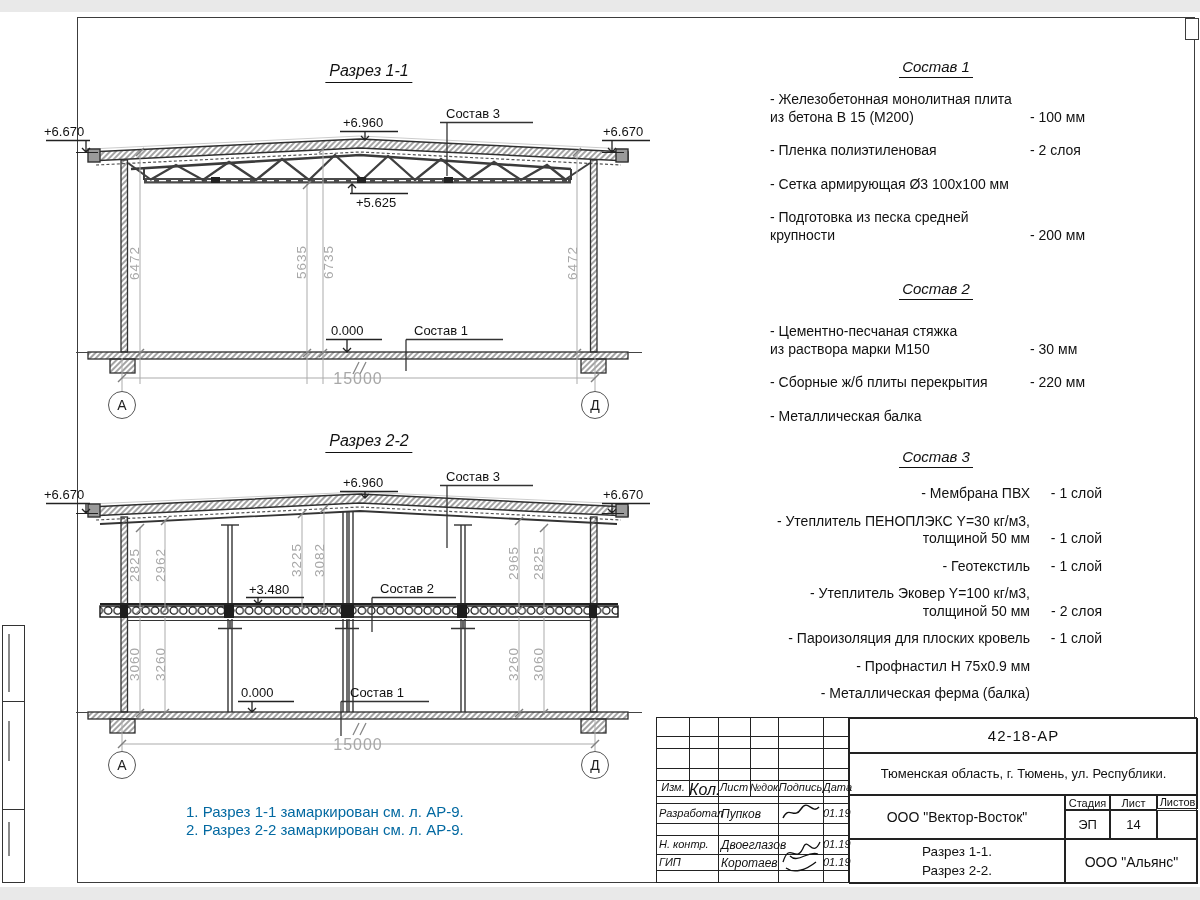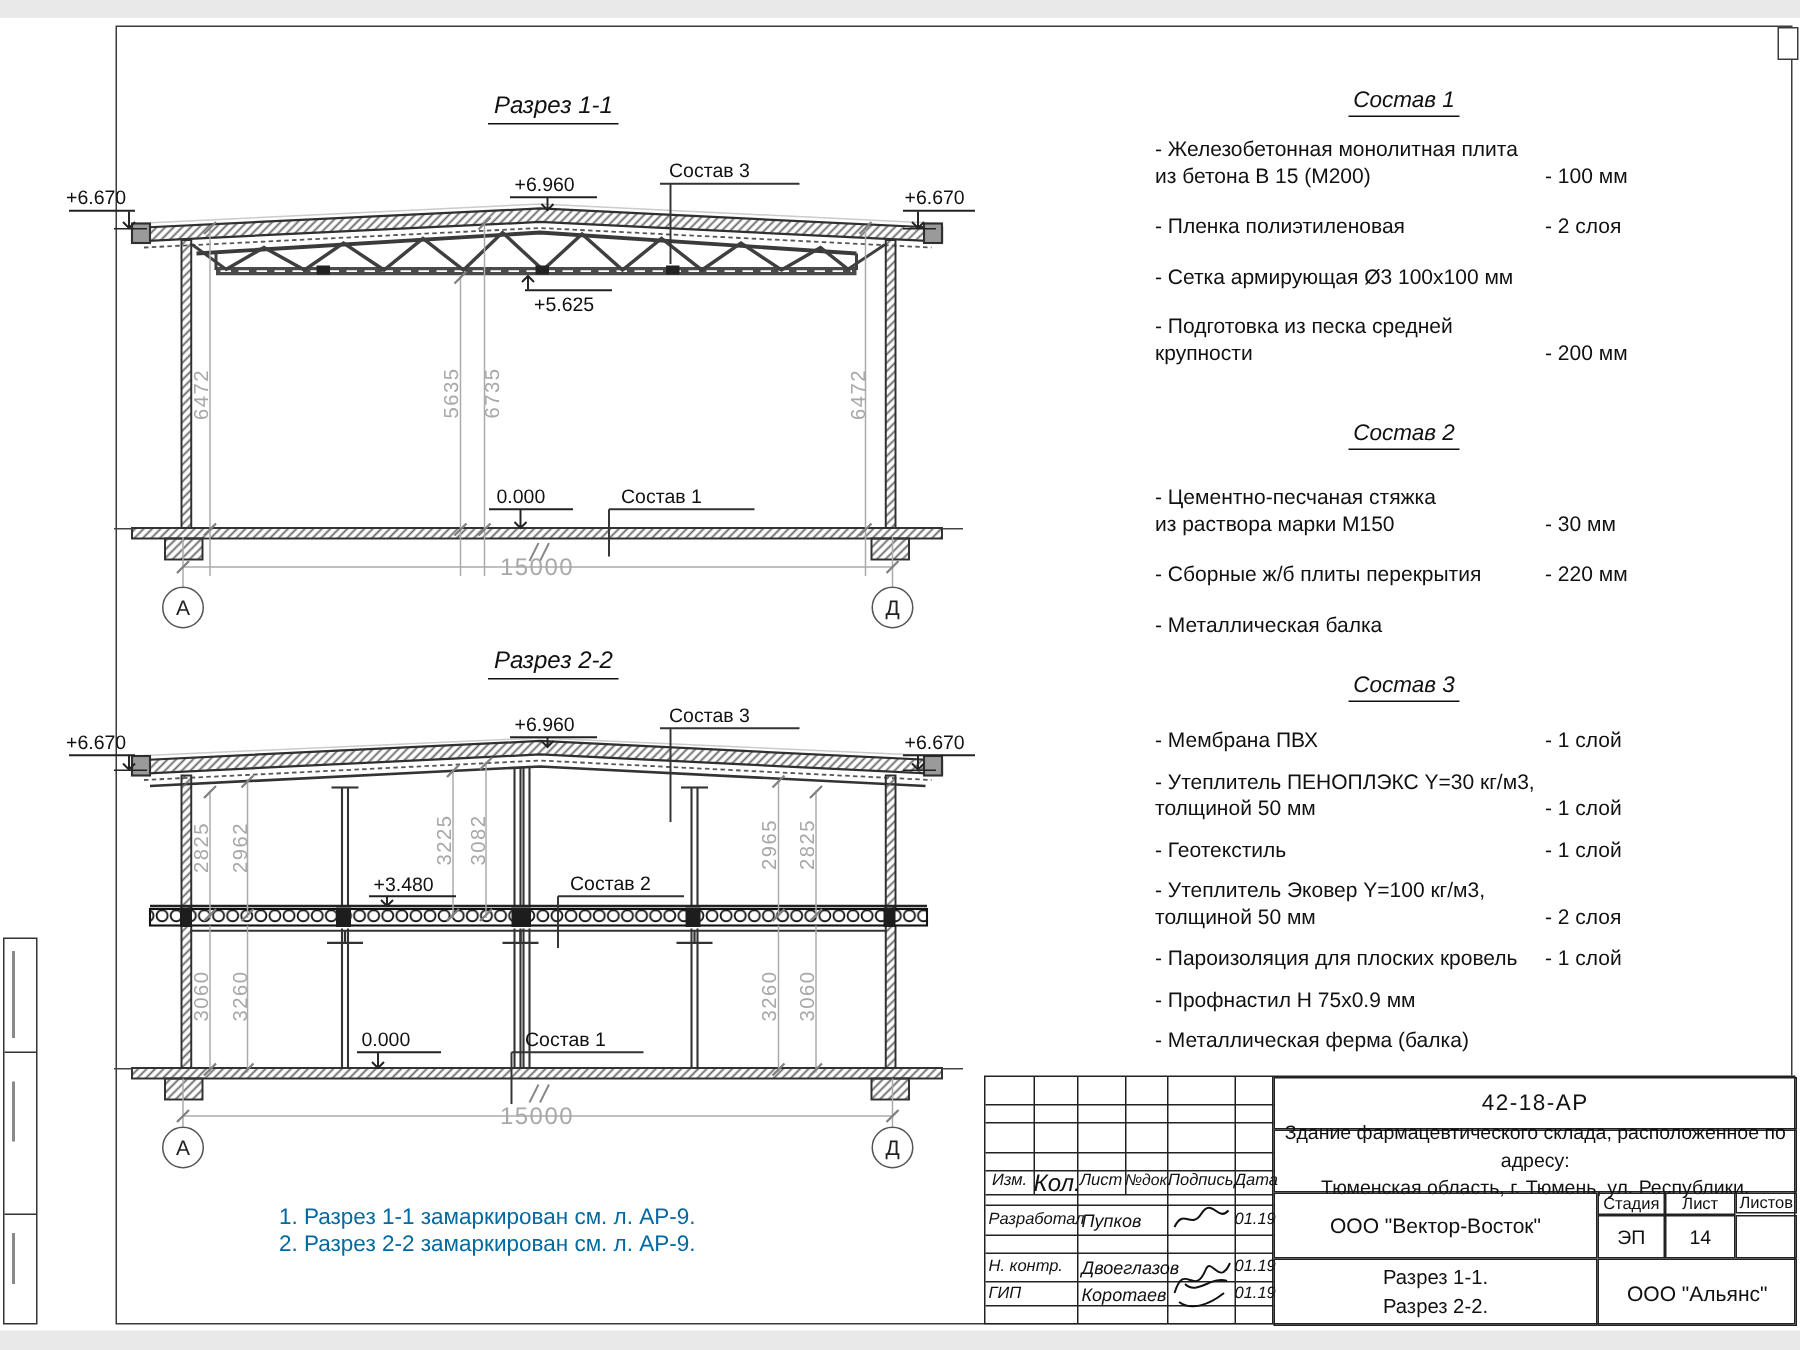--- a/index.html
+++ b/index.html
@@ -26,21 +26,21 @@
         transform:translateX(-50%);letter-spacing:1px;}
   .axis{position:absolute;z-index:2;width:28px;height:28px;border:1.3px solid #555;
         border-radius:50%;box-sizing:border-box;background:#fff;display:flex;
         align-items:center;justify-content:center;font-size:14px;color:#222;}
   .note{position:absolute;z-index:2;font-size:15px;color:#0369a1;white-space:nowrap;}
 
   .comp{position:absolute;z-index:2;width:332px;font-size:14px;}
   .comp-title{text-align:center;font-style:italic;font-size:15px;margin-bottom:16px;}
   .comp-title span{border-bottom:1.2px solid #111;padding:0 3px 2px;}
   .comp-row{display:flex;align-items:flex-end;margin-bottom:16px;line-height:1.25;}
-  .comp-row.tight{margin-bottom:10px;}
+  .comp-row.tight{margin-bottom:10px;text-align:right;}
   .comp-name{flex:1;white-space:pre-line;}
   .comp-val{width:72px;white-space:nowrap;}
 
   .tb{position:absolute;left:656px;top:717px;width:541px;height:166px;z-index:3;
       border:1.8px solid #222;box-sizing:border-box;background:#fff;font-size:12px;}
   .tb *{box-sizing:border-box;}
   .cell{position:absolute;border:1.4px solid #222;display:flex;align-items:center;
         justify-content:center;text-align:center;}
   .vline{position:absolute;width:0;border-left:1.3px solid #222;}
   .hline{position:absolute;height:0;border-top:1.3px solid #222;left:0;width:192px;}
@@ -404,21 +404,20 @@
       </svg>
       <svg class="sig" style="left:121px;top:118px;" width="46" height="36" viewBox="0 0 46 36">
         <path d="M5,26 C12,4 18,30 26,10 C30,2 35,22 42,6 M8,32 C16,38 28,34 38,26 M12,20 C20,28 30,14 40,18" fill="none" stroke="#111" stroke-width="1.3"></path>
       </svg>
     </div>
 
     <div class="cell" style="left:192px;top:0;width:349px;height:35px;font-size:15px;letter-spacing:1px;">
       <span>42-18-АР</span>
     </div>
     <div class="cell" style="left:192px;top:35px;width:349px;height:42px;font-size:13px;line-height:1.45;flex-direction:column;">
-      <span>Здание фармацевтического склада, расположенное по адресу:</span>
       <span>Тюменская область, г. Тюмень, ул. Республики.</span>
     </div>
     <div class="cell" style="left:192px;top:77px;width:216px;height:44px;font-size:14px;">
       <span>ООО "Вектор-Восток"</span>
     </div>
     <div class="cell" style="left:408px;top:77px;width:45px;height:15px;font-size:11px;">
       <span>Стадия</span>
     </div>
     <div class="cell" style="left:453px;top:77px;width:47px;height:15px;font-size:11px;">
       <span>Лист</span>

